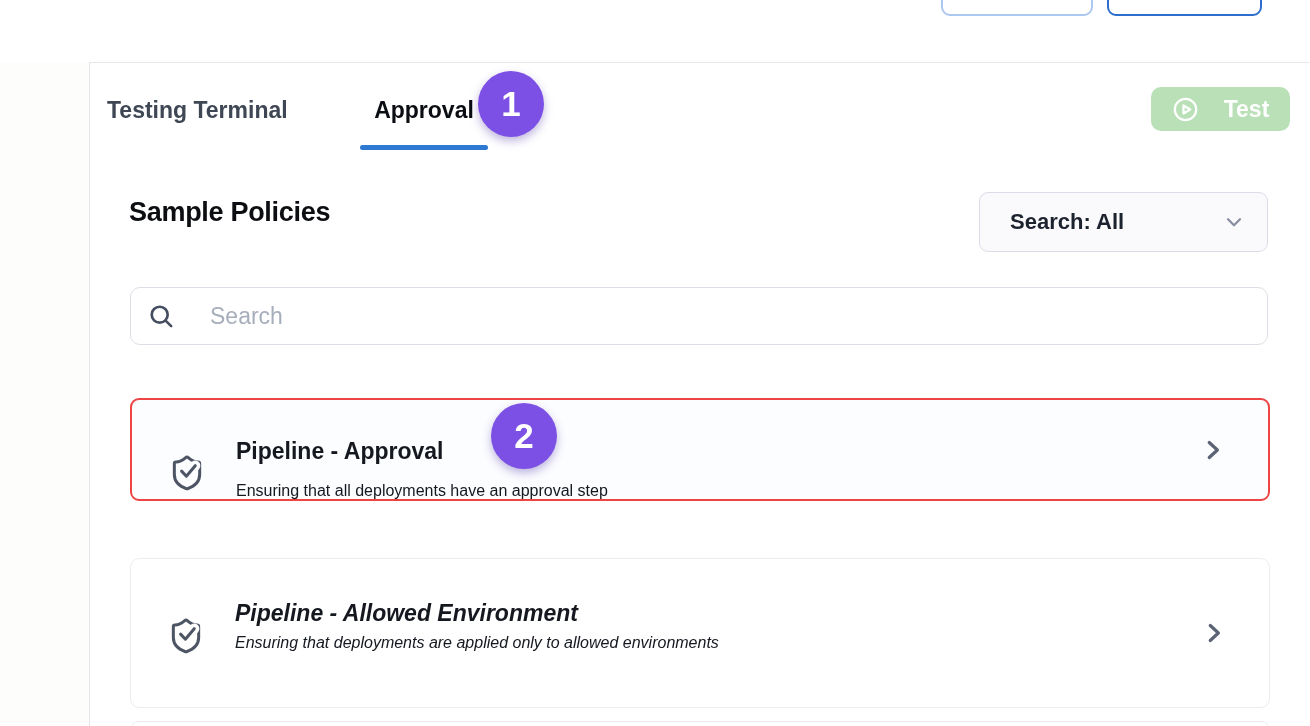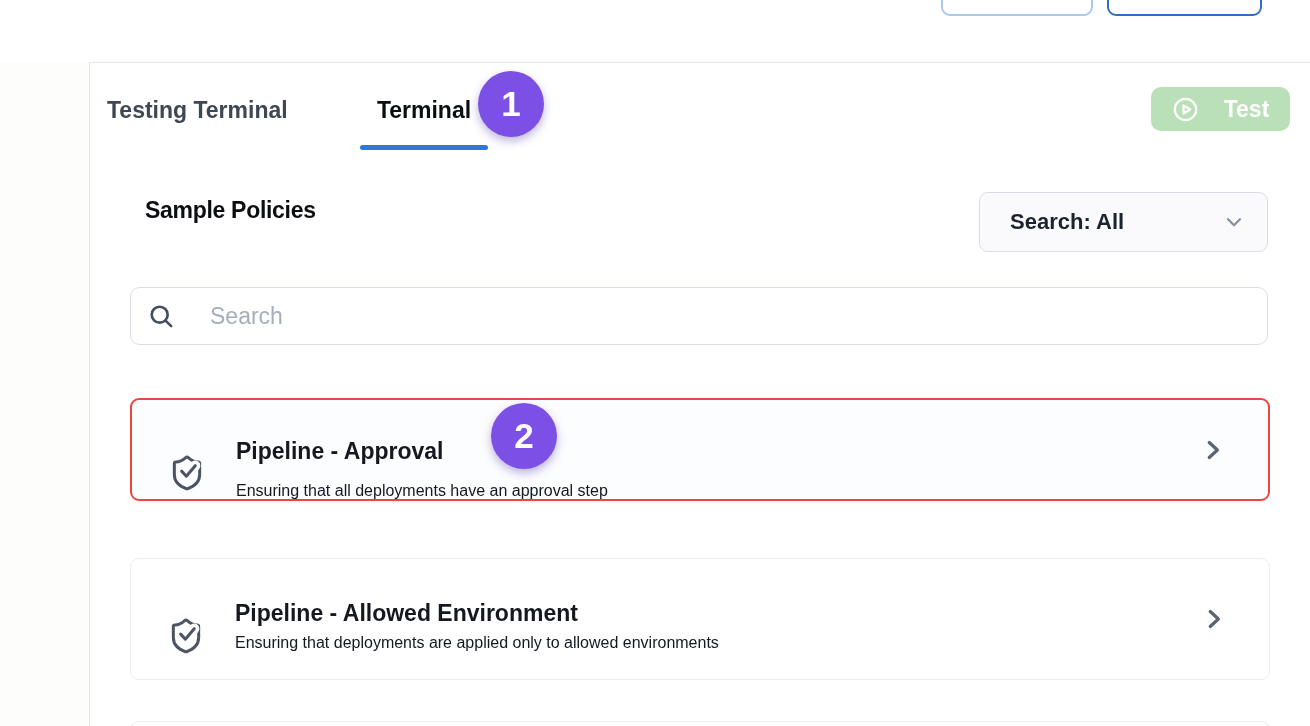--- a/index.html
+++ b/index.html
@@ -28,38 +28,38 @@
     color:#fff;font-size:35px;font-weight:700;display:flex;align-items:center;justify-content:center;
     box-shadow:0 4px 10px rgba(70,40,160,.35);z-index:5;}
   .badge-1{left:478px;top:71px;}
   .badge-2{left:491px;top:403px;}
   
   .test-button{position:absolute;left:1151px;top:87px;width:139px;height:44px;background:#b9e0b6;
     border-radius:10px;border:none;color:#fff;font-weight:700;font-size:23px;
     display:flex;align-items:center;justify-content:center;gap:25px;cursor:pointer;
     font-family:"Liberation Sans", sans-serif;}
   
-  .page-title{position:absolute;left:145px;top:197px;font-size:23px;font-weight:700;color:#0c0e12;
+  .page-title{position:absolute;left:129px;top:197px;font-size:27px;font-weight:700;color:#0c0e12;
     letter-spacing:-.3px;}
   .entity-dropdown{position:absolute;left:979px;top:192px;width:289px;height:60px;background:#fafafd;
     border:1px solid #dadde6;border-radius:9px;box-sizing:border-box;display:flex;align-items:center;
     justify-content:space-between;padding:0 20px 0 30px;cursor:pointer;}
   .entity-value{font-size:22px;font-weight:600;color:#1c232e;}
   
   .search-box{position:absolute;left:130px;top:287px;width:1138px;height:58px;background:#fff;
     border:1px solid #dbdee4;border-radius:10px;box-sizing:border-box;display:flex;align-items:center;
     padding:0 16px;gap:32px;}
   .search-input{flex:1;border:none;outline:none;font-size:23px;color:#2a3140;background:transparent;
     font-family:"Liberation Sans", sans-serif;}
   .search-input::placeholder{color:#a6aebc;}
   
   .policy-card{position:absolute;left:130px;width:1140px;box-sizing:border-box;background:#fff;
     border:1px solid #ecedf1;border-radius:9px;cursor:pointer;}
   .card-1{top:398px;height:103px;background:#fcfdff;border:2px solid #ef4444;}
-  .card-2{top:558px;height:122px;}
+  .card-2{top:558px;height:150px;font-style:italic;}
   .card-3{top:721px;height:24px;}
   .card-icon{position:absolute;left:36px;top:50px;width:38px;height:46px;}
   .card-2 .card-icon{top:54px;}
   .card-title{position:absolute;left:104px;top:38px;font-size:23px;font-weight:700;color:#15181f;}
   .card-2 .card-title{top:41px;}
   .card-desc{position:absolute;left:104px;top:82px;font-size:16px;font-weight:400;color:#14181f;}
   .card-2 .card-desc{top:75px;text-align:center;}
   .card-chevron{position:absolute;right:40px;top:50%;margin-top:-15px;}
   .icon{display:inline-flex;align-items:center;justify-content:center;}
 </style>
@@ -78,21 +78,21 @@
       <span>Save</span>
     </button>
     <button class="btn-cut btn-discard">
       <span>Discard</span>
     </button>
   </div>
 
   <div class="left-rail"></div>
 
   <div class="tab tab-testing">Testing Terminal</div>
-  <div class="tab tab-library">Terminal</div>
+  <div class="tab tab-library">Approval</div>
   <div class="tab-underline"></div>
 
   <div class="step-badge badge-1">1</div>
 
   <button class="test-button">
     <span class="icon">
       <svg width="27" height="27" viewBox="0 0 24 24" fill="none" stroke="#ffffff" stroke-width="2" stroke-linecap="round" stroke-linejoin="round">
         <circle cx="12" cy="12" r="9.5"></circle>
         <path d="M10.2 8.4v7.2L16.2 12z"></path>
       </svg>

